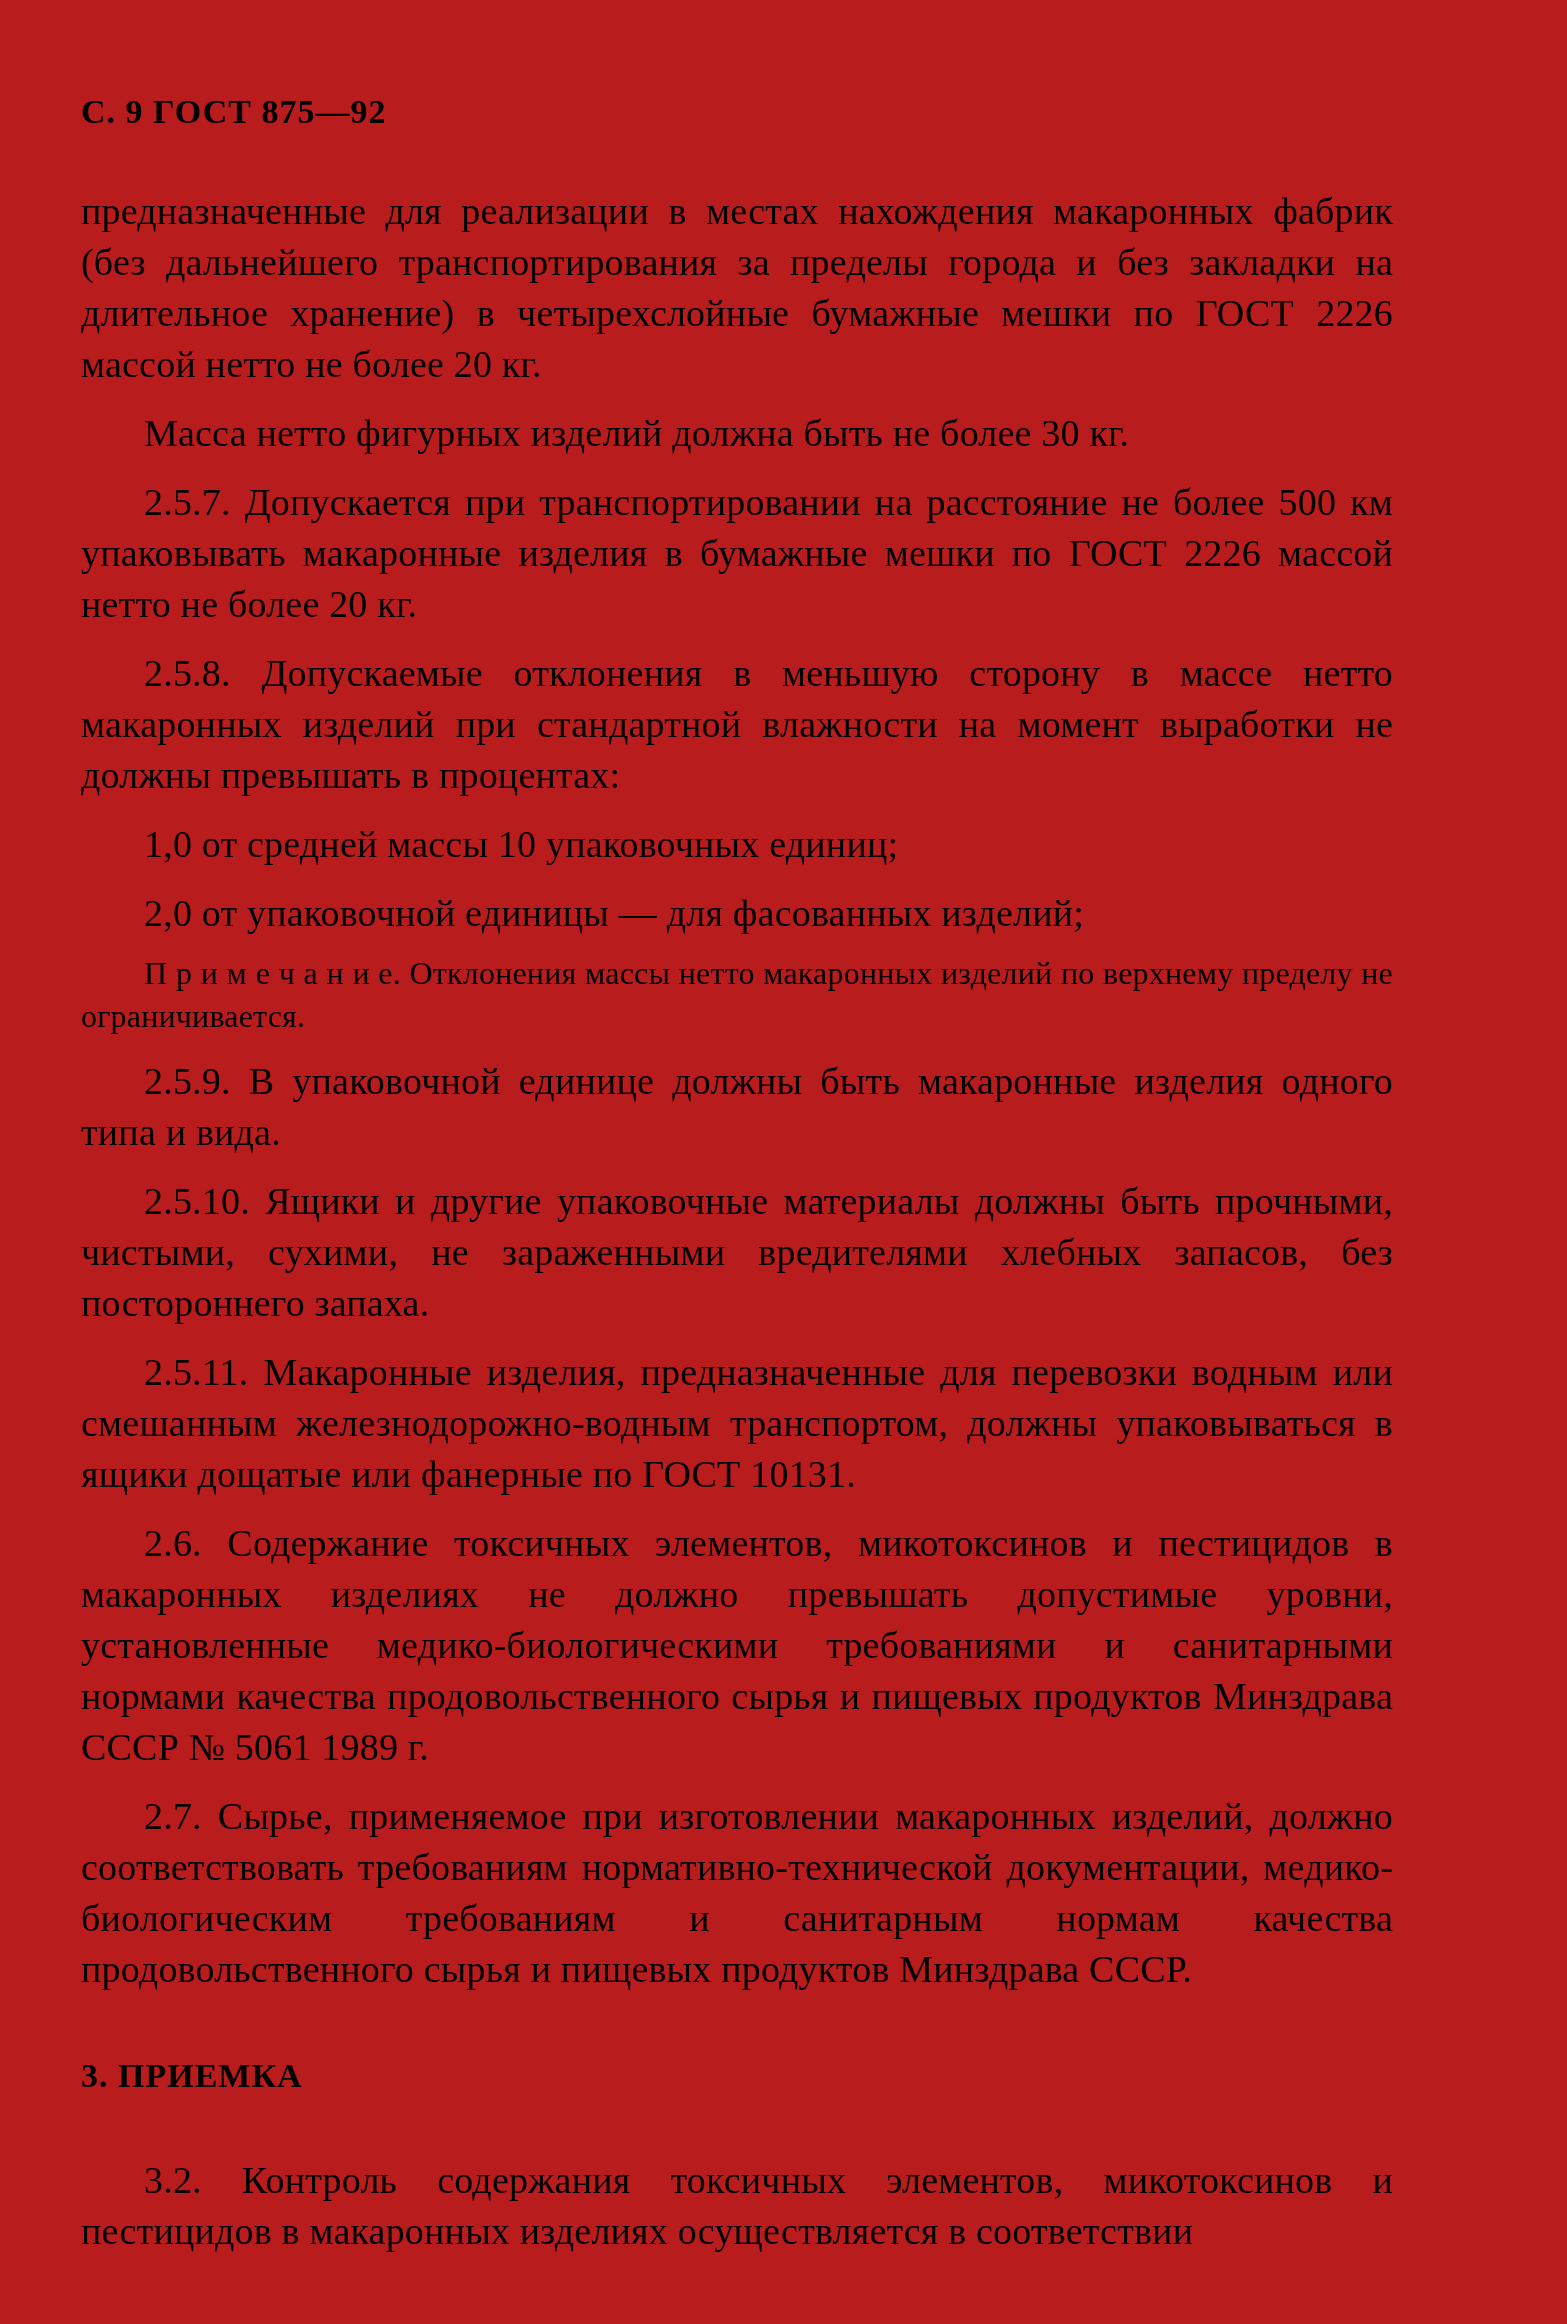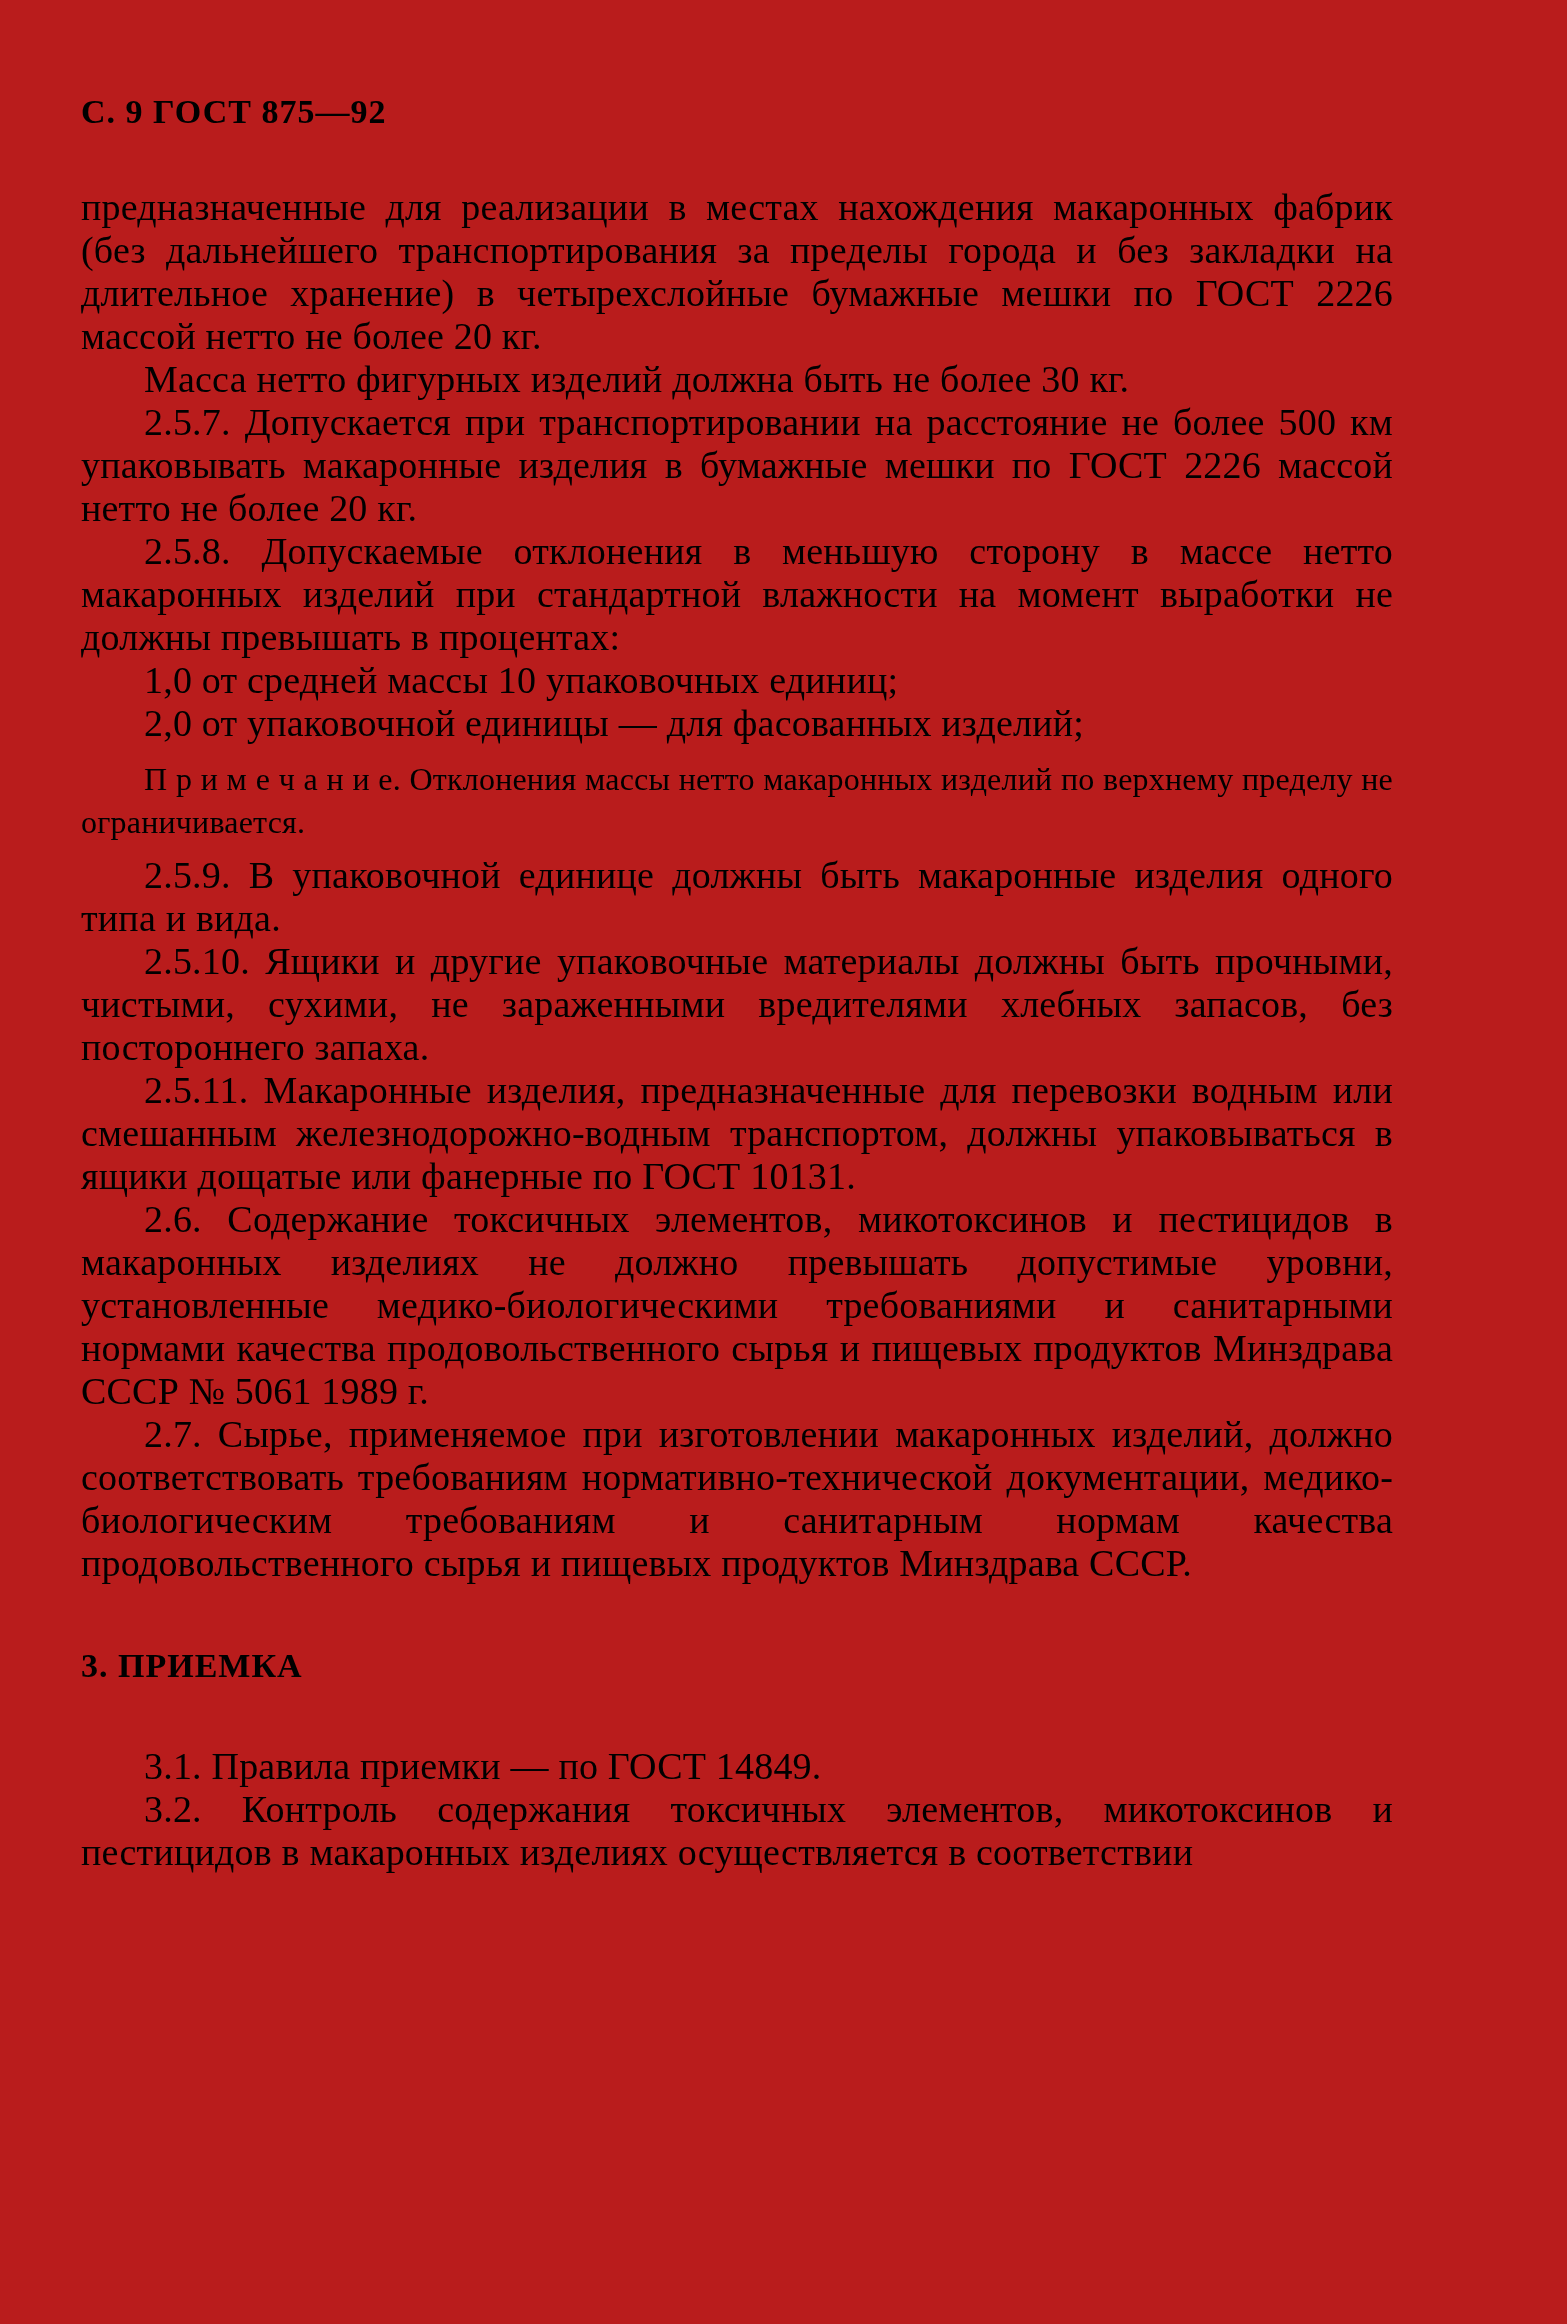--- a/index.html
+++ b/index.html
@@ -24,23 +24,24 @@
     font-weight: bold;
     font-size: 34px;
     line-height: 40px;
     letter-spacing: 1px;
     margin-bottom: 54px;
     white-space: nowrap;
   }
 
   .content .block {
     font-size: 38px;
-    line-height: 43px;
+    line-height: 51px;
     text-align: justify;
     letter-spacing: 0.2px;
+    margin-top: 18px;
   }
 
   .content .block.indent {
     text-indent: 63px;
   }
 
   .content .block.note {
     font-size: 32px;
     line-height: 43px;
     margin: 13.4px 0 9.6px 0;
@@ -69,17 +70,16 @@
       <p class="block paragraph indent">2.5.8. Допускаемые отклонения в меньшую сторону в массе нетто макаронных изделий при стандартной влажности на момент выработки не должны превышать в процентах:</p>
       <p class="block list-item indent">1,0 от средней массы 10 упаковочных единиц;</p>
       <p class="block list-item indent">2,0 от упаковочной единицы — для фасованных изделий;</p>
       <p class="block note indent">П р и м е ч а н и е. Отклонения массы нетто макаронных изделий по верхнему пределу не ограничивается.</p>
       <p class="block paragraph indent">2.5.9. В упаковочной единице должны быть макаронные изделия одного типа и вида.</p>
       <p class="block paragraph indent">2.5.10. Ящики и другие упаковочные материалы должны быть прочными, чистыми, сухими, не зараженными вредителями хлебных запасов, без постороннего запаха.</p>
       <p class="block paragraph indent">2.5.11. Макаронные изделия, предназначенные для перевозки водным или смешанным железнодорожно-водным транспортом, должны упаковываться в ящики дощатые или фанерные по ГОСТ 10131.</p>
       <p class="block paragraph indent">2.6. Содержание токсичных элементов, микотоксинов и пестицидов в макаронных изделиях не должно превышать допустимые уровни, установленные медико-биологическими требованиями и санитарными нормами качества продовольственного сырья и пищевых продуктов Минздрава СССР № 5061 1989 г.</p>
       <p class="block paragraph indent">2.7. Сырье, применяемое при изготовлении макаронных изделий, должно соответствовать требованиям нормативно-технической документации, медико-биологическим требованиям и санитарным нормам качества продовольственного сырья и пищевых продуктов Минздрава СССР.</p>
       <p class="block heading">3. ПРИЕМКА</p>
-      <p class="block paragraph indent">3.1. Правила приемки — по ГОСТ 14849.</p>
       <p class="block paragraph indent">3.2. Контроль содержания токсичных элементов, микотоксинов и пестицидов в макаронных изделиях осуществляется в соответствии</p>
     </main>
 </div>
 
 
 </body></html>

